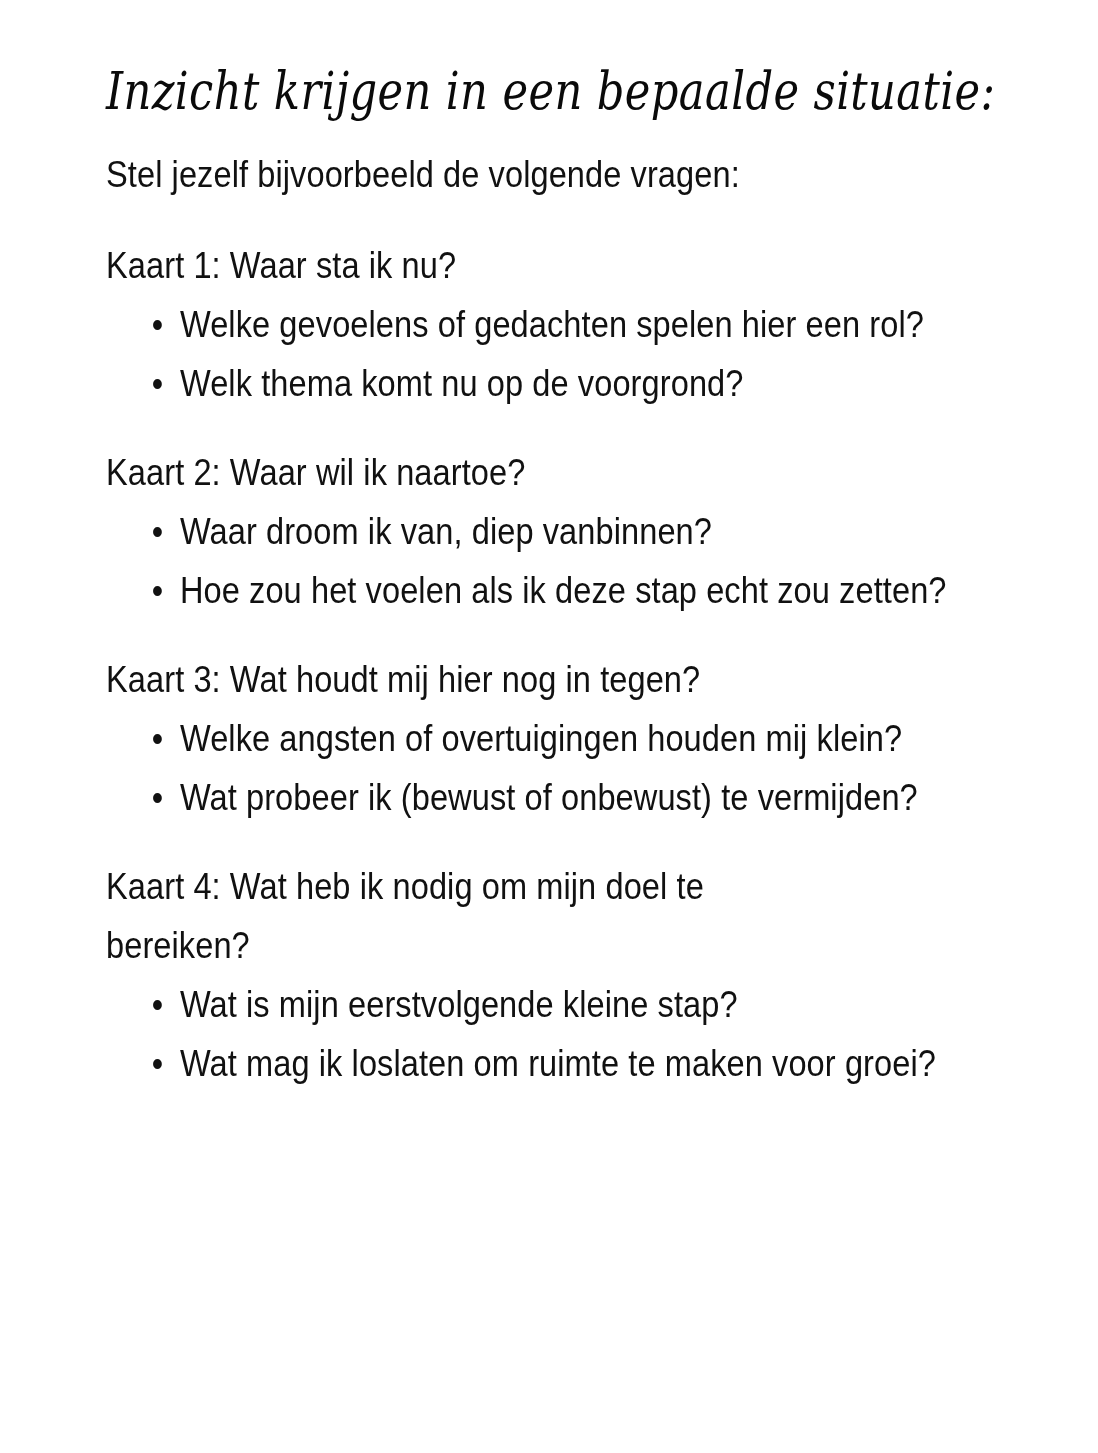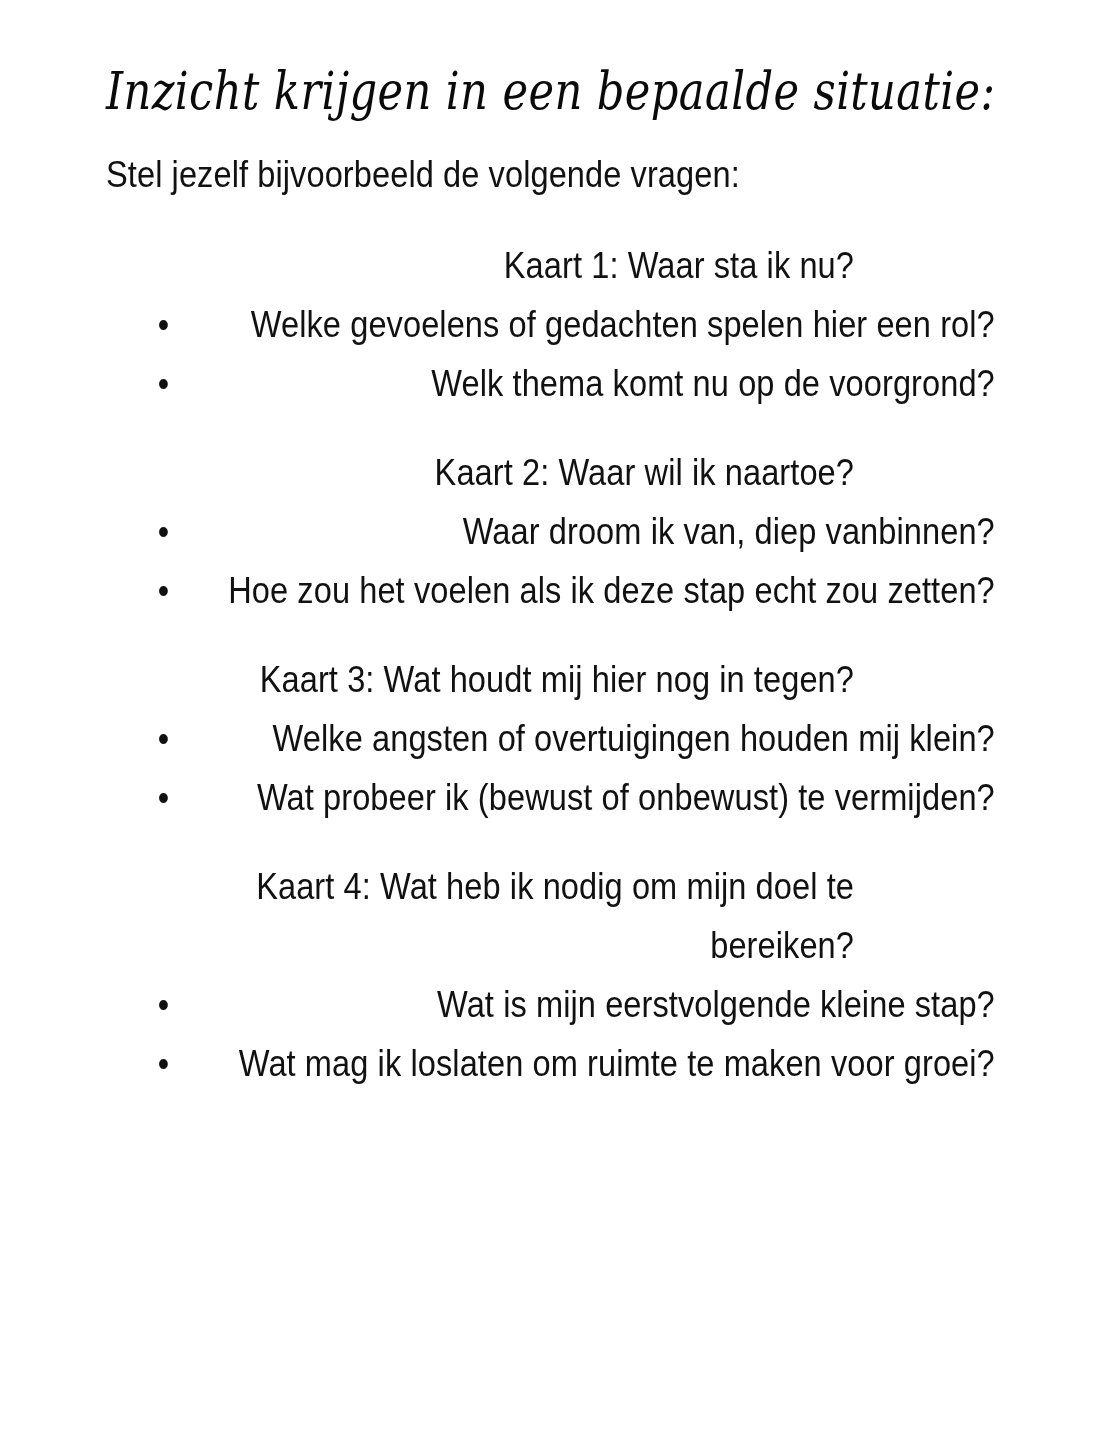--- a/index.html
+++ b/index.html
@@ -61,21 +61,20 @@
     transform-origin: left top;
     color: #111111;
   }
 
   .intro {
     margin-bottom: 32px;
   }
 
   .card-section {
     margin-bottom: 30px;
-    text-align: right;
   }
 
   .card-section:last-child {
     margin-bottom: 0;
   }
 
   .card-heading {
     margin-bottom: 0;
   }
 

